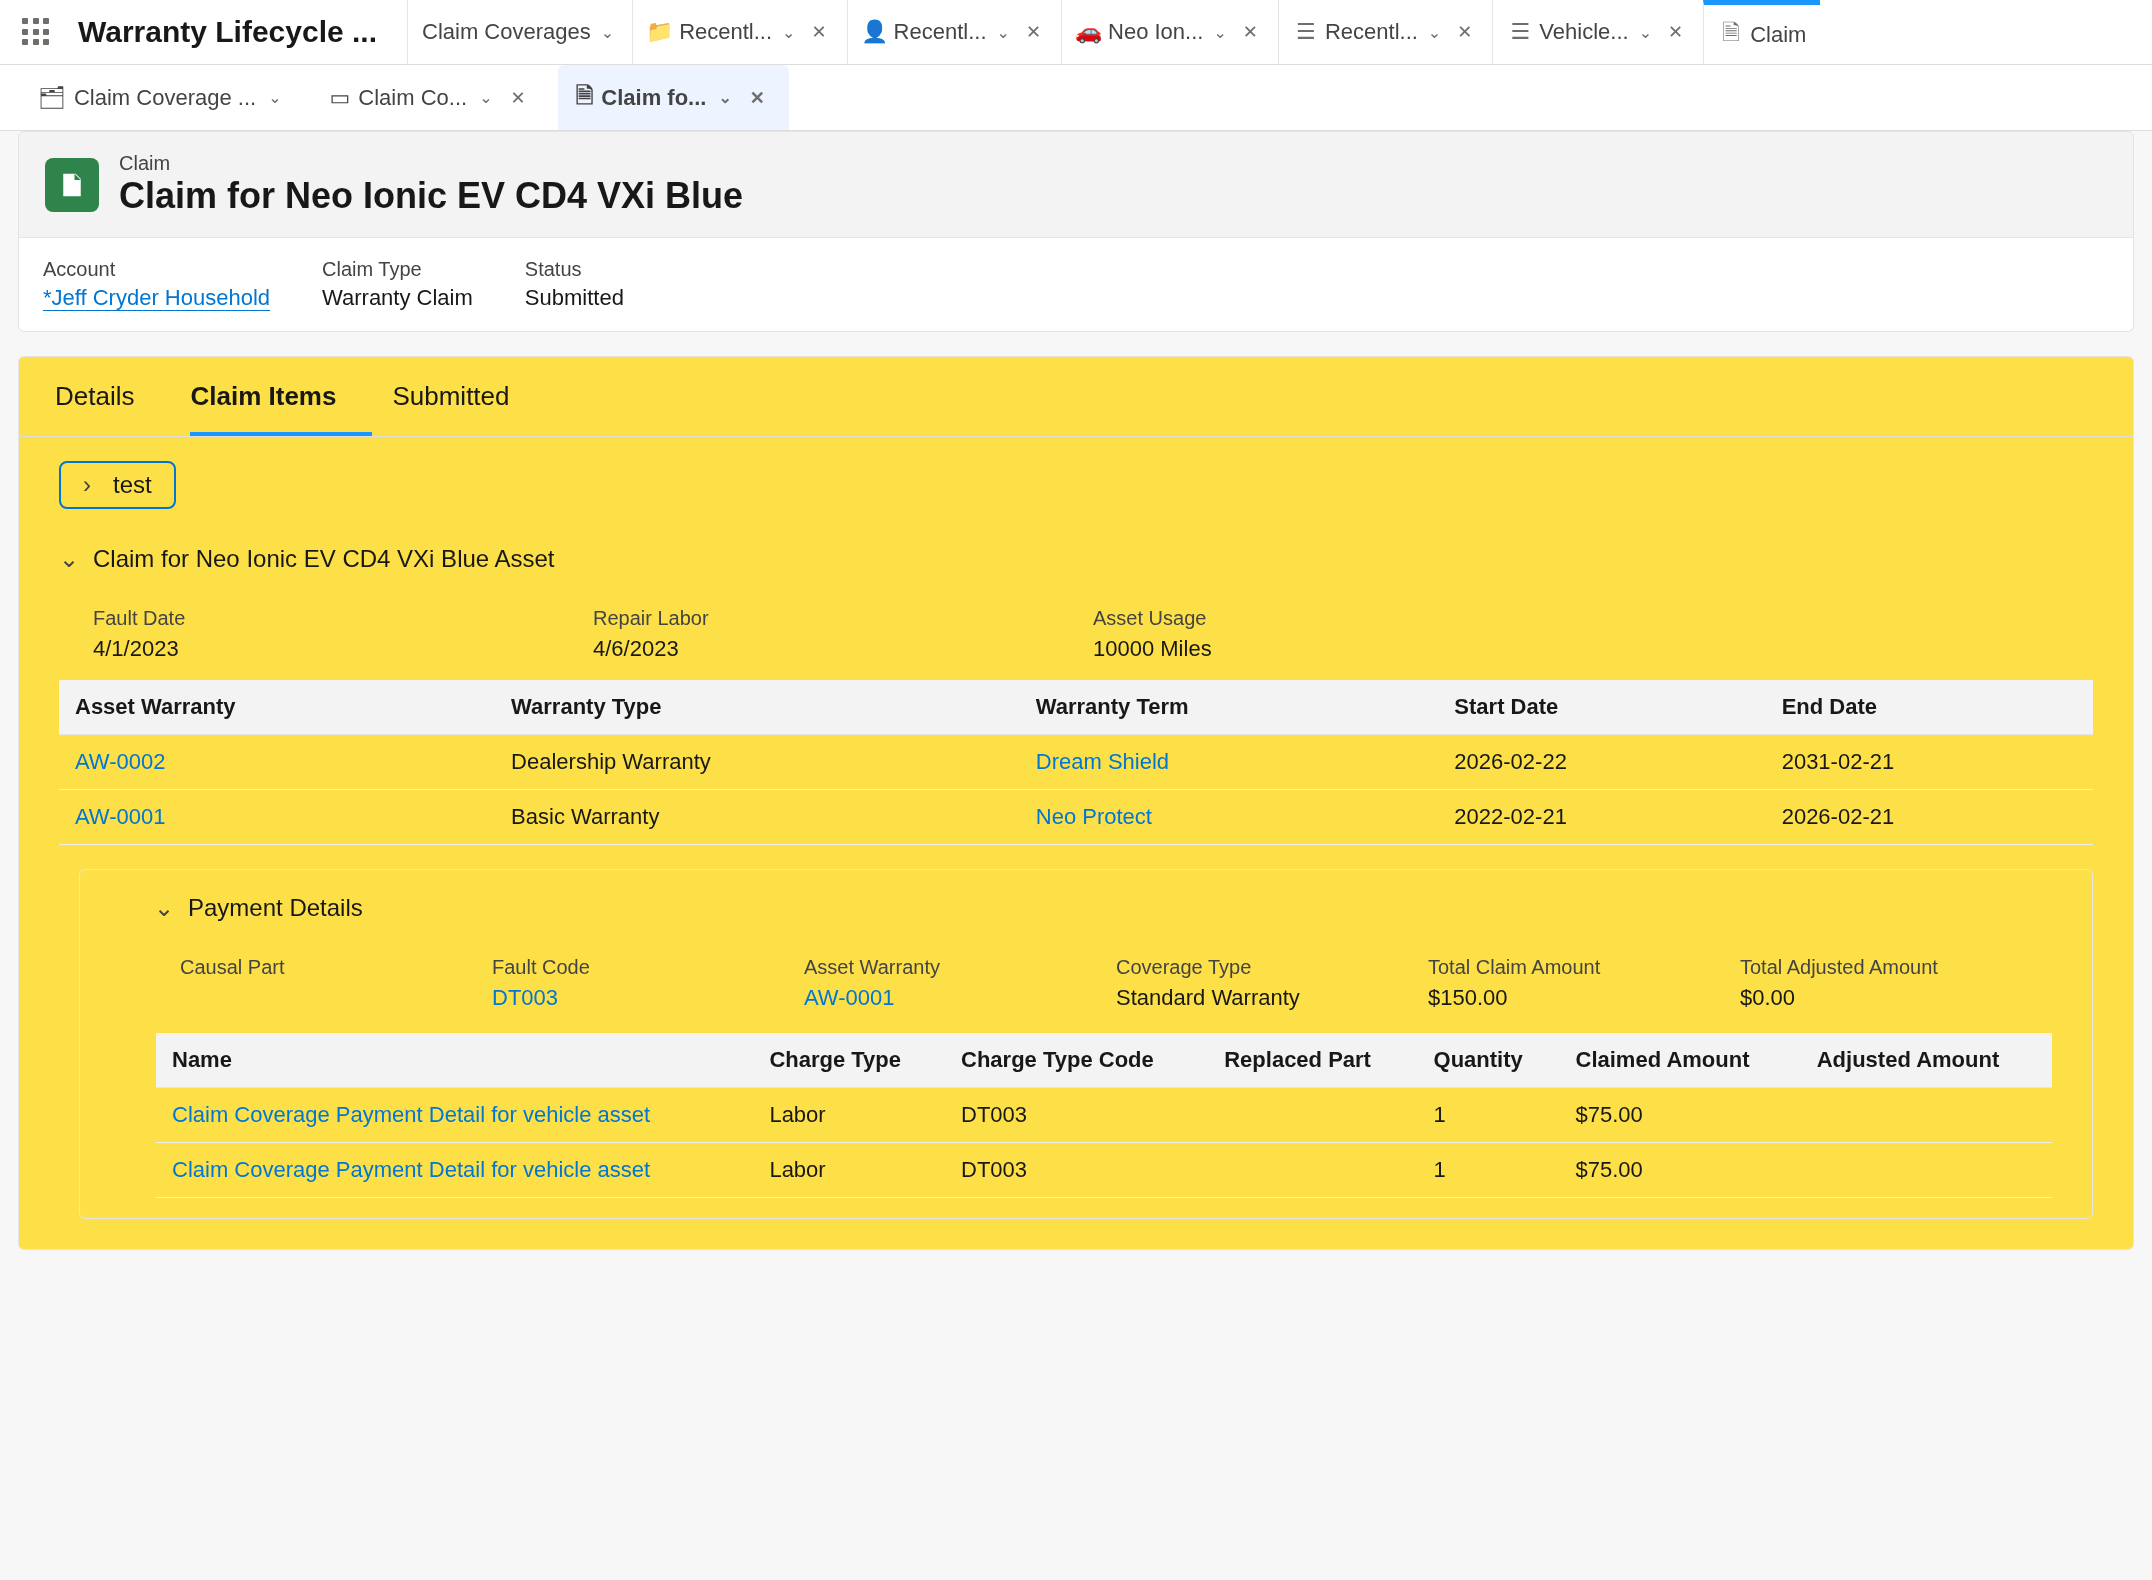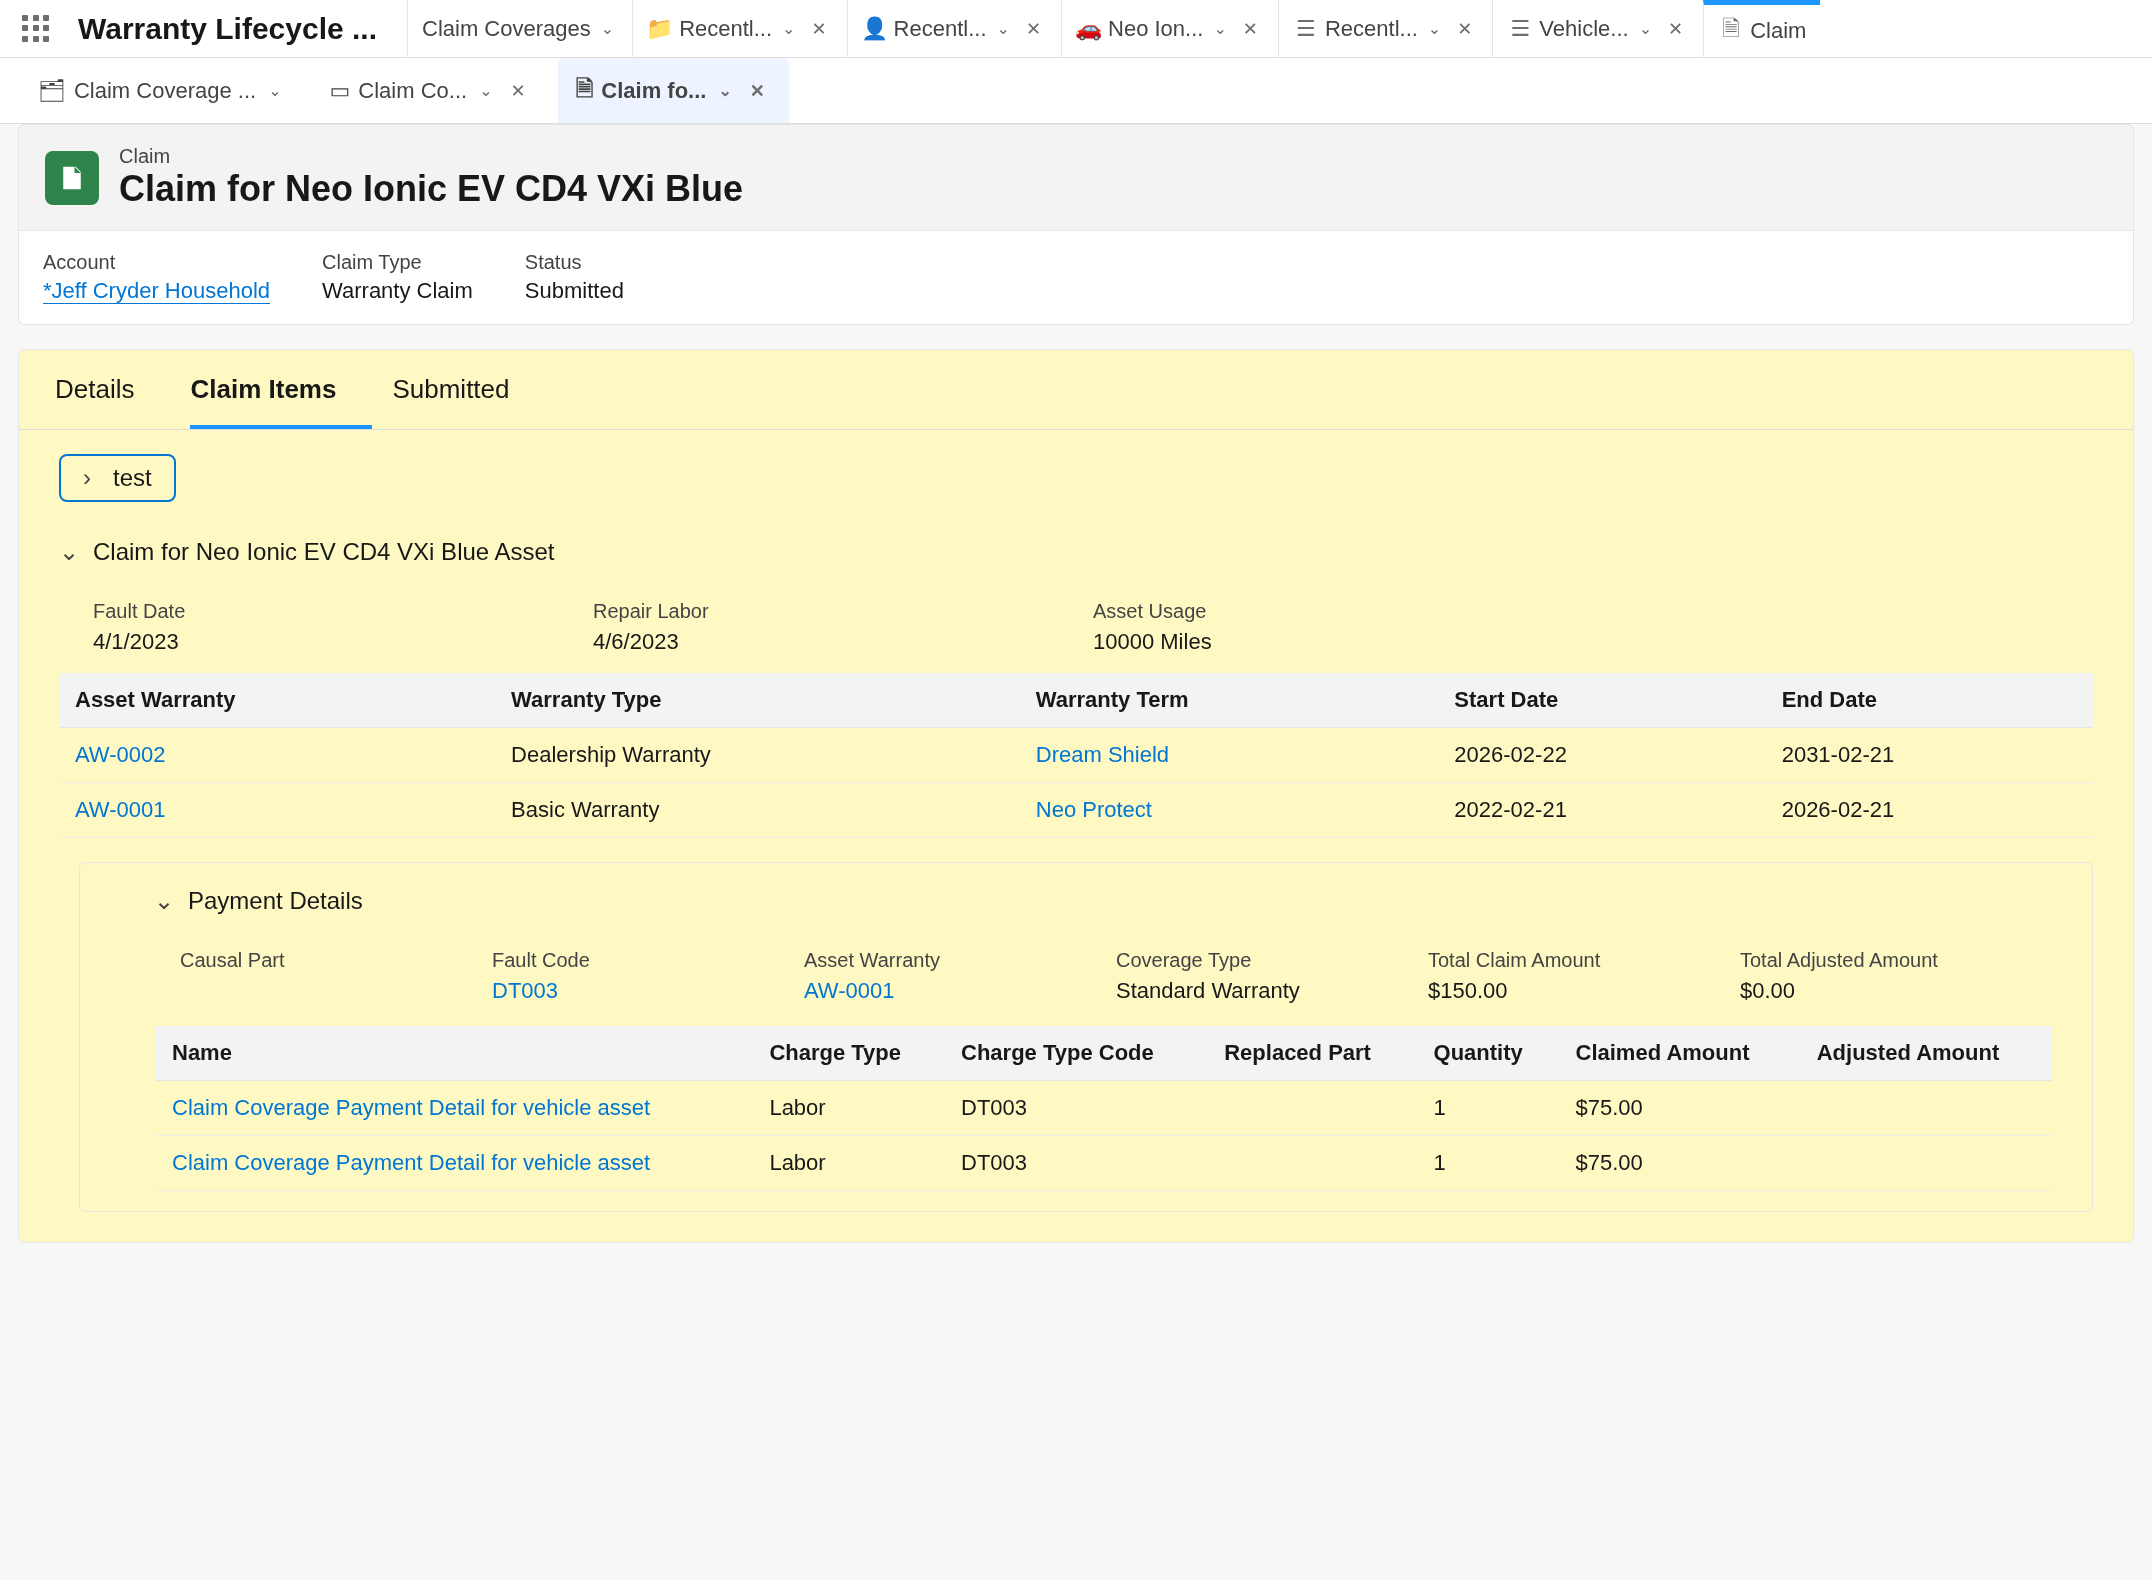--- a/index.html
+++ b/index.html
@@ -7,21 +7,21 @@
     font-family: -apple-system, BlinkMacSystemFont, "Segoe UI", Arial, sans-serif;
     background: #f7f7f7;
     color: #181818;
     font-size: 22px;
   }
   .top-bar {
     display: flex;
     align-items: center;
     background: #fff;
     border-bottom: 1px solid #ddd;
-    height: 58px;
+    height: 65px;
     padding-left: 18px;
   }
   .app-launcher {
     width: 36px; height: 36px;
     display:flex; align-items:center; justify-content:center;
     margin-right: 24px;
     cursor:pointer;
   }
   .dots { display:grid; grid-template-columns:repeat(3,1fr); grid-gap:4px; width:28px; height:28px;}
   .dots span { width:6px; height:6px; background:#706e6b; border-radius:1px;}
@@ -73,21 +73,21 @@
     margin: 0 18px;
     padding: 20px 24px;
     display:flex; gap:52px;
     border-radius:0 0 6px 6px;
   }
   .field-lbl { font-size:20px; color:#444; margin-bottom:4px;}
   .field-val { font-size:22px;}
   .link { color:#0176d3; text-decoration:none; cursor:pointer;}
   .link.under { border-bottom:1px solid #0176d3;}
   .content {
-    background:#fef9c3; border:1px solid #e5e5e5;
+    background:#fde047; border:1px solid #e5e5e5;
     margin: 24px 18px 0 18px; border-radius:6px;
   }
   .detail-tabs { display:flex; border-bottom:1px solid #ddd; padding-left:36px;}
   .dtab { padding:24px 36px 20px 0; font-size:26px; margin-right:20px; cursor:pointer;}
   .dtab.active { font-weight:700; border-bottom:4px solid #1b96ff;}
   .test-pill {
     display:inline-flex; align-items:center; gap:10px;
     border:2px solid #0176d3; border-radius:8px;
     padding:8px 22px; margin:24px 0 12px 40px;
     font-size:24px; cursor:pointer;

